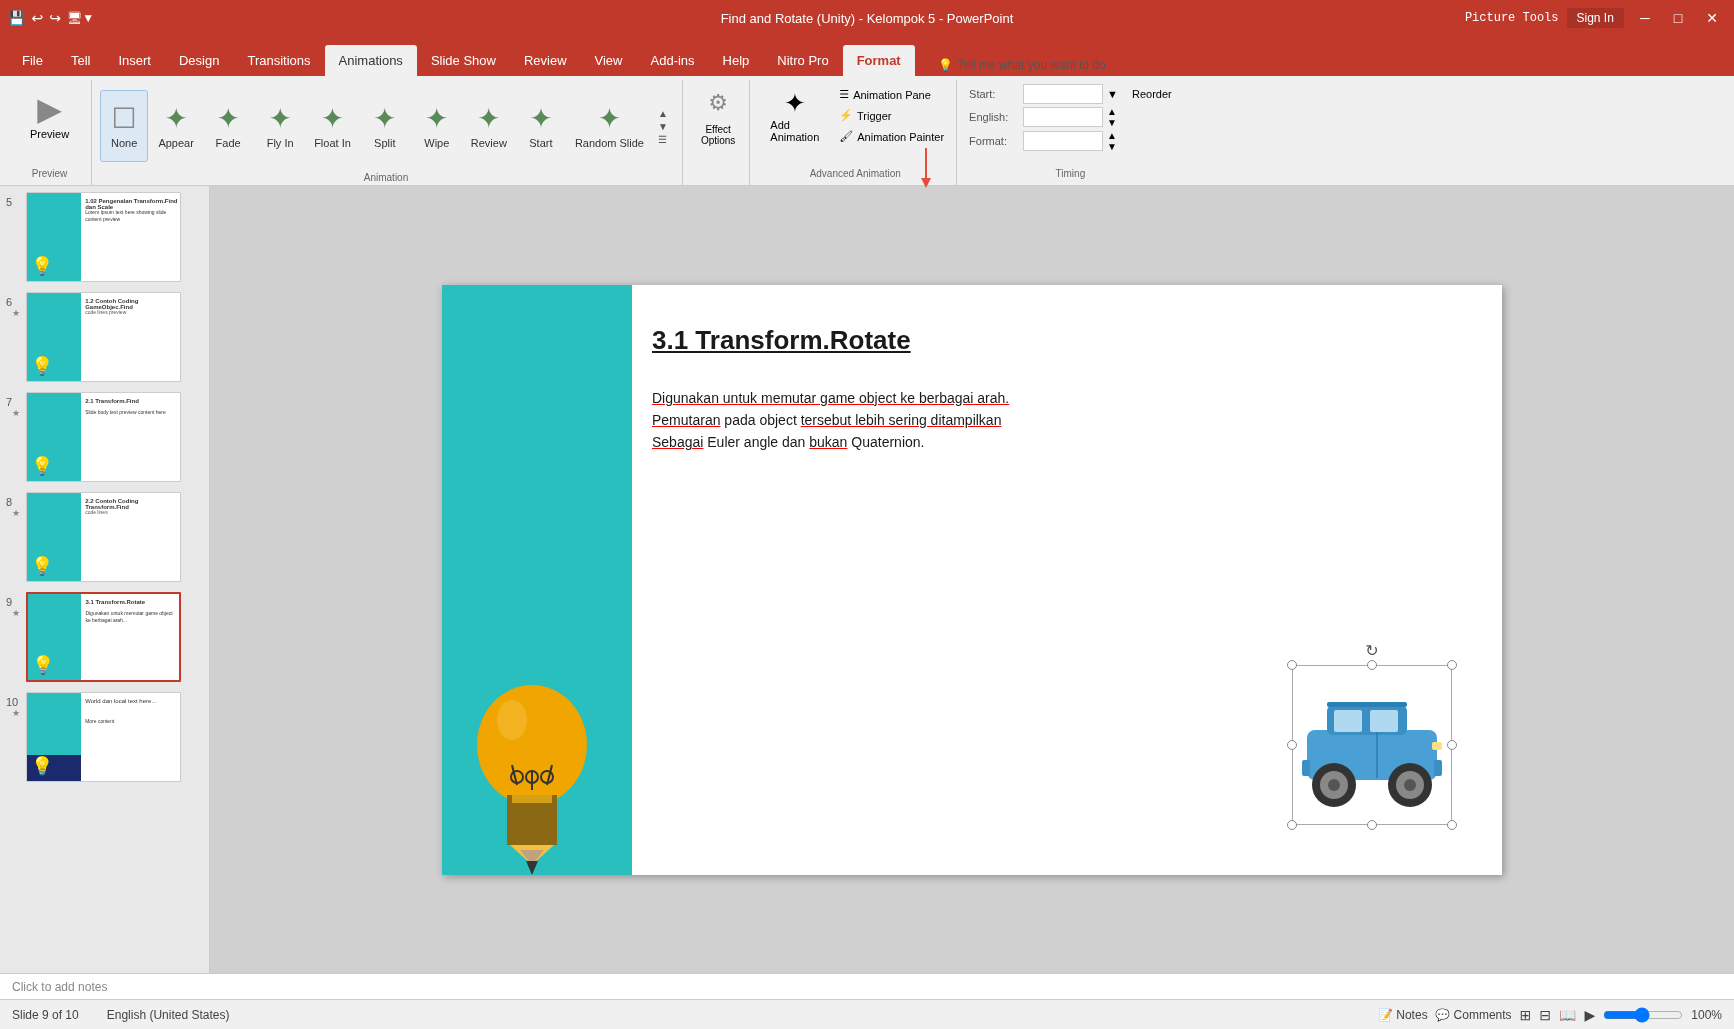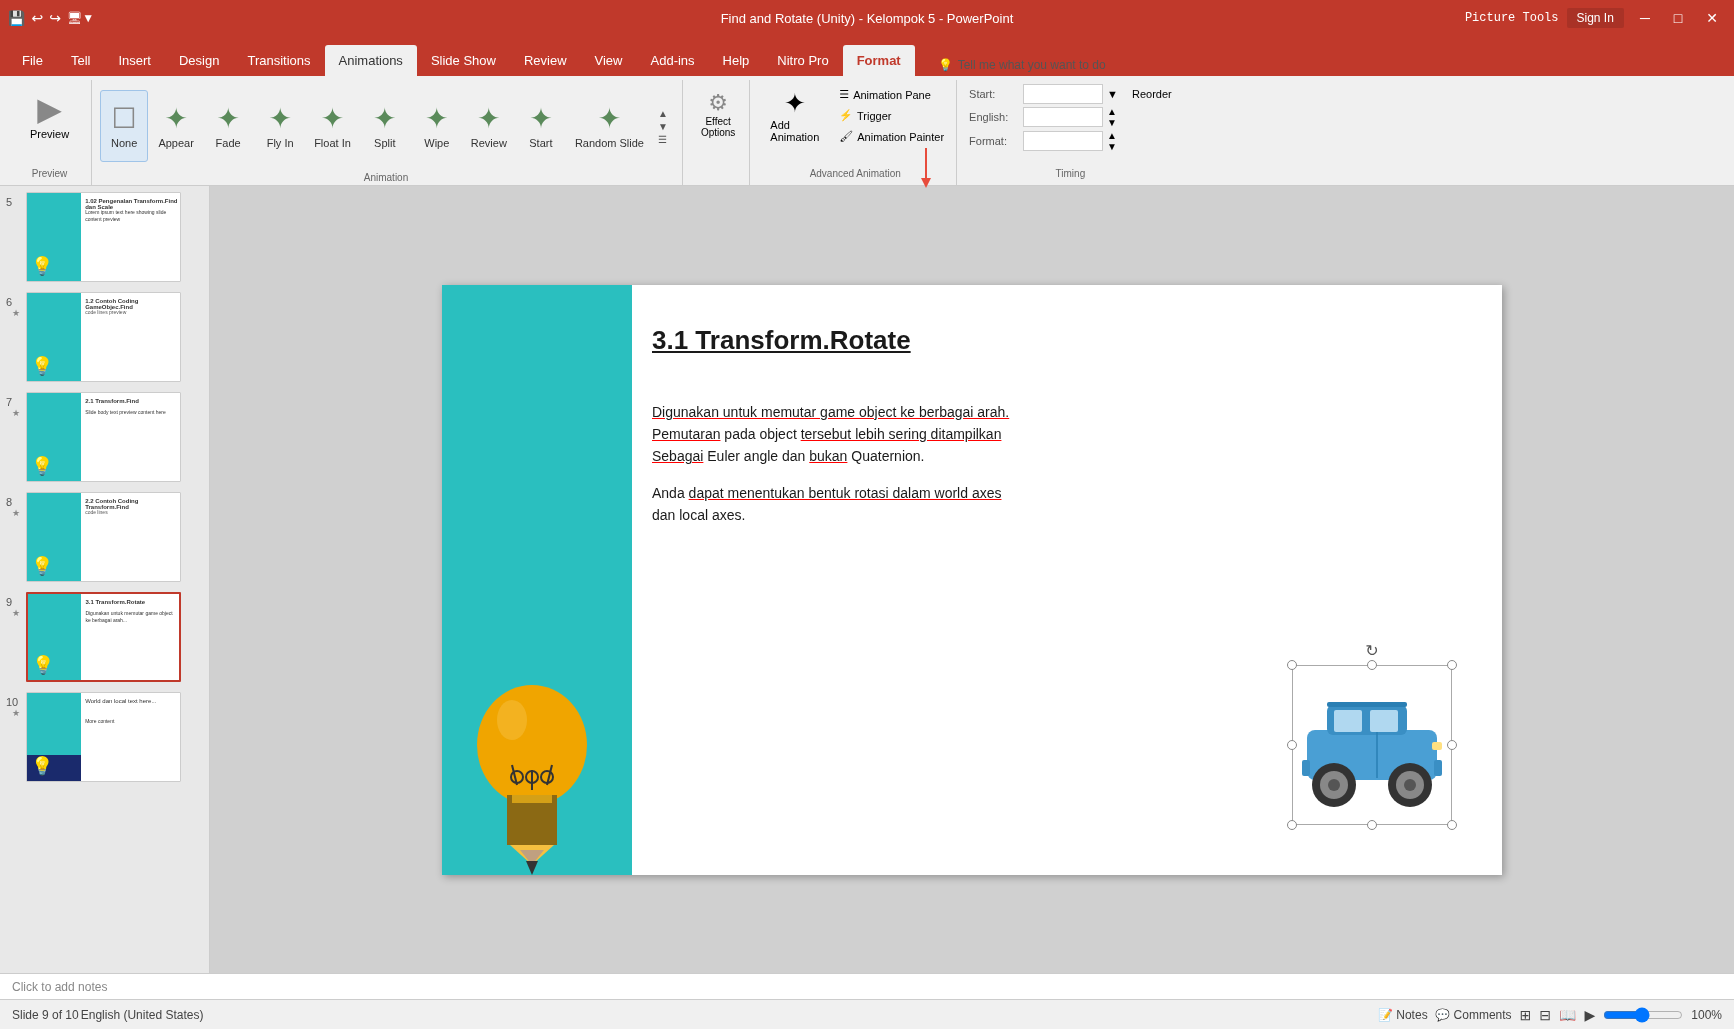--- a/index.html
+++ b/index.html
@@ -291,21 +291,21 @@
       top: 40px;
       right: 20px;
       font-size: 26px;
       font-weight: bold;
       color: #1a1a1a;
       text-decoration: underline;
     }
     .slide-body {
       position: absolute;
       left: 210px;
-      top: 116px;
+      top: 102px;
       right: 20px;
     }
     .slide-body p {
       font-size: 14px;
       line-height: 1.6;
       color: #1a1a1a;
       margin-bottom: 14px;
     }
 
     
@@ -313,21 +313,21 @@
       height: 30px;
       background: #f0f0f0;
       border-top: 1px solid #ccc;
       display: flex;
       align-items: center;
       padding: 0 12px;
       font-size: 12px;
       color: #444;
       justify-content: space-between;
     }
-    .statusbar-left { display: flex; gap: 2px; align-items: center; }
+    .statusbar-left { display: flex; gap: 28px; align-items: center; }
     .statusbar-right { display: flex; gap: 8px; align-items: center; }
 
     
     #notes-area {
       height: 26px;
       background: white;
       border-top: 1px solid #ccc;
       display: flex;
       align-items: center;
       padding: 0 12px;
@@ -456,21 +456,21 @@
         <span class="scroll-arrow">▼</span>
         <span class="scroll-arrow">☰</span>
       </div>
     </div>
     <span class="ribbon-group-label">Animation</span>
   </div>
 
   <div class="effect-group">
     <div class="effect-btn">
       <span class="icon" style="font-size:22px;">⚙</span>
-      <span style="font-size:10px; text-align:center;">Effect<br>Options</span>
+      <span style="font-size:10px; text-align:center;margin-top:8px;">Effect<br>Options</span>
     </div>
     <span class="ribbon-group-label" style="font-size:10px;"></span>
   </div>
 
   <div class="adv-group" style="min-width:180px;">
     <div class="adv-top">
       <div class="adv-btn" style="position:relative;">
         <span class="icon blue" style="font-size:26px;">✦</span>
         <span>Add<br>Animation</span>
       </div>
@@ -652,25 +652,20 @@
 
       <div class="slide-title">3.1 Transform.Rotate</div>
 
       <div class="slide-body">
         <p>
           <span style="text-decoration: underline; text-decoration-color: red;">Digunakan untuk memutar game object ke berbagai arah.</span>
           <br>
           <span style="text-decoration: underline; text-decoration-color: red;">Pemutaran</span> pada object <span style="text-decoration: underline; text-decoration-color: red;">tersebut lebih sering ditampilkan</span>
           <br>
           <span style="text-decoration: underline; text-decoration-color: red;">Sebagai</span> Euler angle dan <span style="text-decoration: underline; text-decoration-color: red;">bukan</span> Quaternion.
-        </p>
-        <p>
-          Anda <span style="text-decoration: underline; text-decoration-color: red;">dapat menentukan bentuk rotasi dalam world axes</span>
-          <br>
-          dan local axes.
         </p>
       </div>
 
       <div style="position:absolute; right:50px; bottom:50px; width:160px; height:160px;">
 
         <div style="position:absolute; top:-24px; left:50%; transform:translateX(-50%); font-size:16px; color:#555; cursor:pointer;">↻</div>
 
         <div style="position:absolute;top:0;left:0;right:0;bottom:0;border:1px solid #aaa;"></div>
 
         <div style="position:absolute;top:-5px;left:-5px;width:10px;height:10px;background:white;border:1px solid #888;border-radius:50%;"></div>

